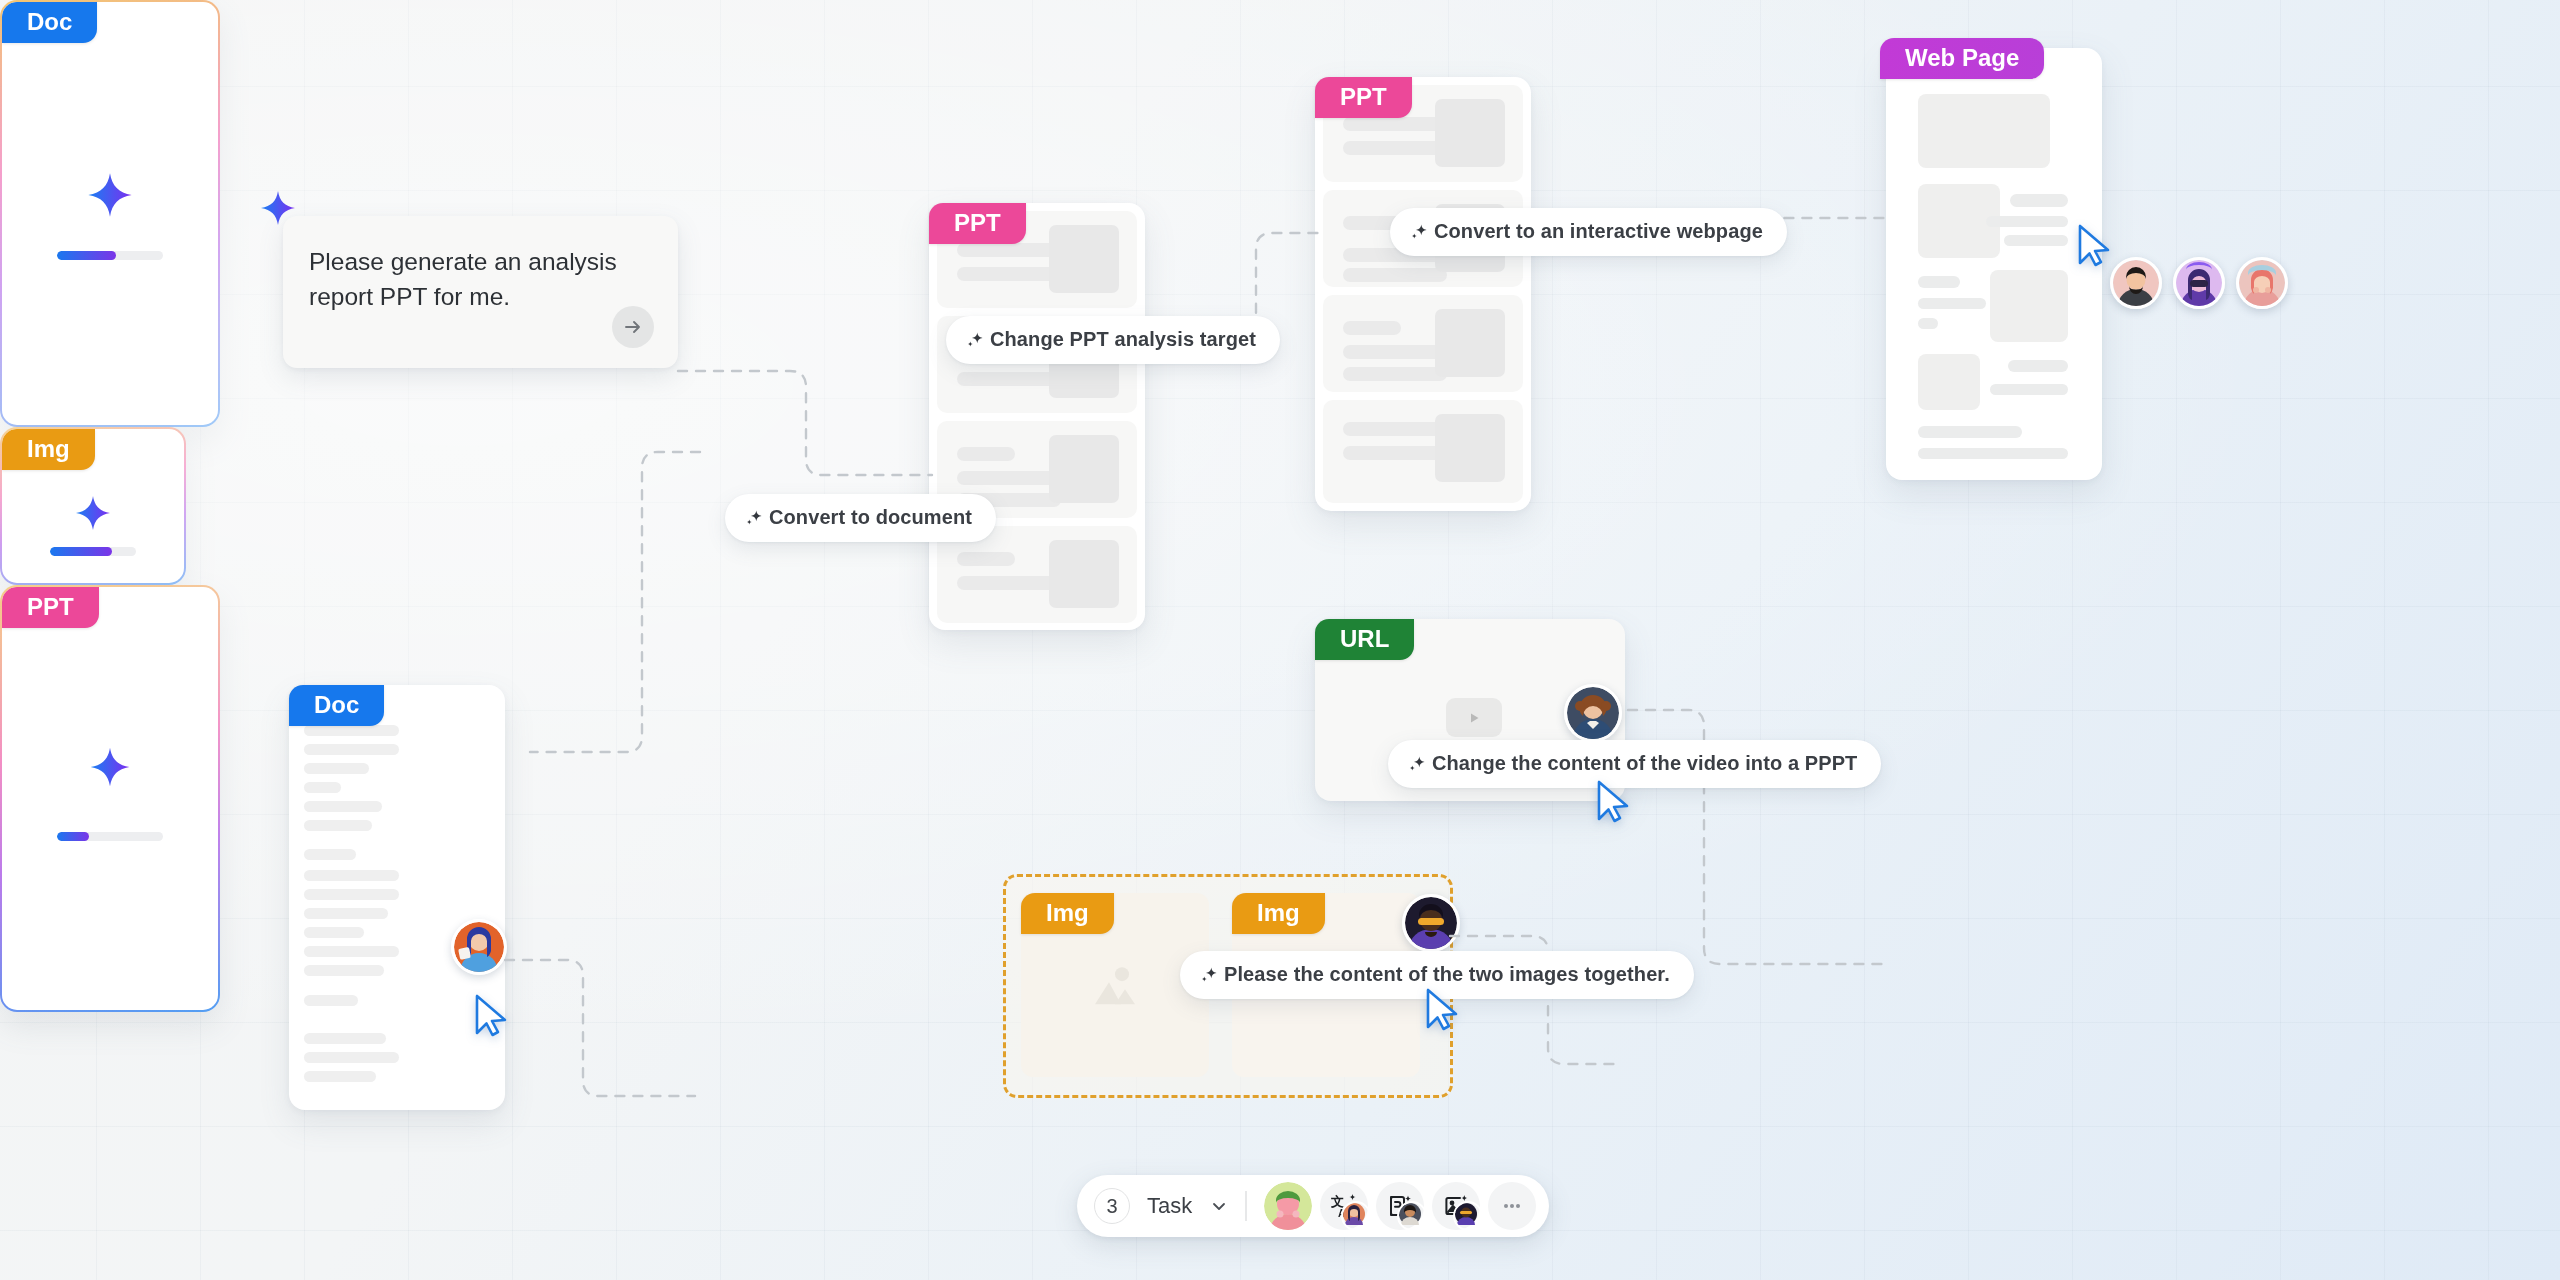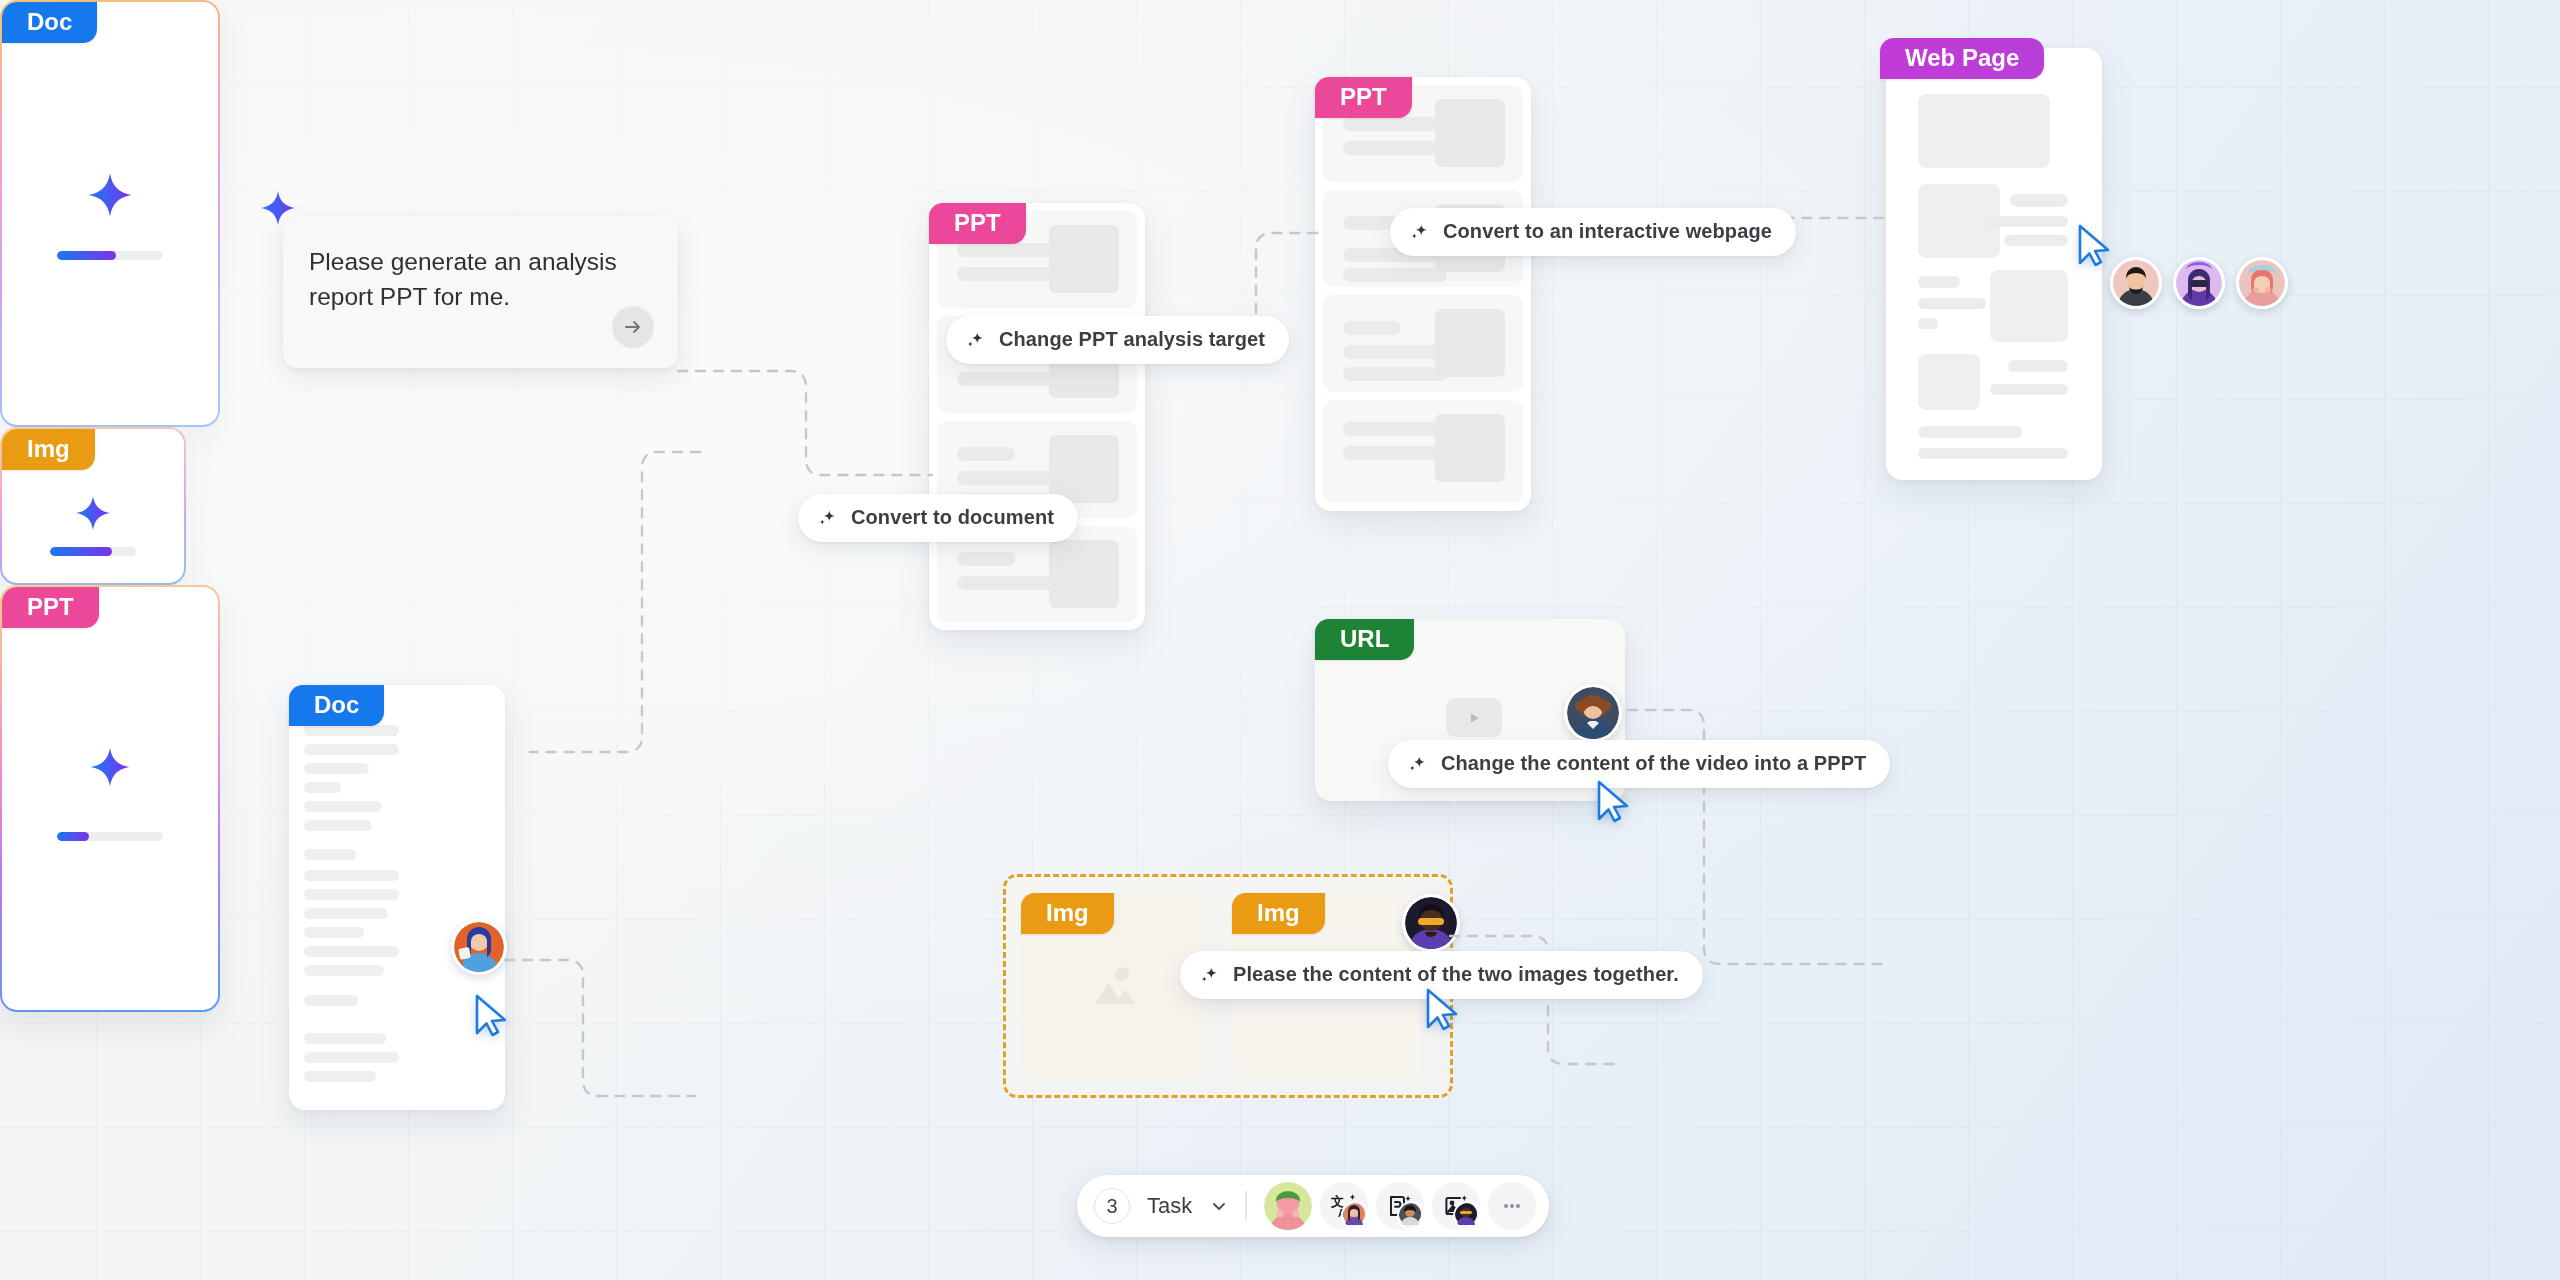--- a/index.html
+++ b/index.html
@@ -100,21 +100,21 @@
     box-shadow:0 14px 32px rgba(90,105,125,.13),0 2px 6px rgba(90,105,125,.07);}
   #play-btn{position:absolute;left:131px;top:79px;width:56px;height:39px;border-radius:9px;background:#e9e9e8;
     display:flex;align-items:center;justify-content:center;}
 
   
   #img-group{left:1003px;top:874px;width:444px;height:218px;border:3px dashed #e0a02c;border-radius:14px;
     background:rgba(250,246,238,.55);}
   .imgcard{position:absolute;top:16px;width:188px;height:184px;border-radius:12px;background:#f7f3ec;}
 
   
-  .pill{position:absolute;display:flex;align-items:center;gap:14px;background:#fff;
+  .pill{position:absolute;display:flex;align-items:center;gap:5px;background:#fff;
     border-radius:26px;padding:12px 24px 13px 19px;white-space:nowrap;
     box-shadow:0 7px 20px rgba(90,105,125,.13),0 1px 3px rgba(90,105,125,.10);z-index:30;}
   .pill span{font-size:20px;font-weight:700;color:#3b3f45;letter-spacing:.1px;}
 
   
   .av{border-radius:50%;background-size:cover;overflow:hidden;position:relative;}
   .av-ring{border:3px solid #fff;box-shadow:0 3px 9px rgba(60,80,110,.22);}
 
   
   .cursor{position:absolute;z-index:40;filter:drop-shadow(0 3px 5px rgba(40,90,160,.25));}
@@ -409,21 +409,21 @@
   </div>
 
   <div class="pill" style="left:1390px;top:208px">
     <svg width="20" height="20" viewBox="0 0 20 20">
       <path d="M12.3 2.6 c.6 3.4 1.9 4.7 5.3 5.3 c-3.4 .6 -4.7 1.9 -5.3 5.3 c-.6 -3.4 -1.9 -4.7 -5.3 -5.3 c3.4 -.6 4.7 -1.9 5.3 -5.3 Z" fill="#33373d"></path>
       <path d="M5.3 11.4 c.3 1.6 .9 2.2 2.5 2.5 c-1.6 .3 -2.2 .9 -2.5 2.5 c-.3 -1.6 -.9 -2.2 -2.5 -2.5 c1.6 -.3 2.2 -.9 2.5 -2.5 Z" fill="#33373d"></path>
     </svg>
     <span>Convert to an interactive webpage</span>
   </div>
 
-  <div class="pill" style="left:798px;top:494px">
+  <div class="pill" style="left:725px;top:494px">
     <svg width="20" height="20" viewBox="0 0 20 20">
       <path d="M12.3 2.6 c.6 3.4 1.9 4.7 5.3 5.3 c-3.4 .6 -4.7 1.9 -5.3 5.3 c-.6 -3.4 -1.9 -4.7 -5.3 -5.3 c3.4 -.6 4.7 -1.9 5.3 -5.3 Z" fill="#33373d"></path>
       <path d="M5.3 11.4 c.3 1.6 .9 2.2 2.5 2.5 c-1.6 .3 -2.2 .9 -2.5 2.5 c-.3 -1.6 -.9 -2.2 -2.5 -2.5 c1.6 -.3 2.2 -.9 2.5 -2.5 Z" fill="#33373d"></path>
     </svg>
     <span>Convert to document</span>
   </div>
 
 
   <div class="pill" style="left:1388px;top:740px">
     <svg width="20" height="20" viewBox="0 0 20 20">

